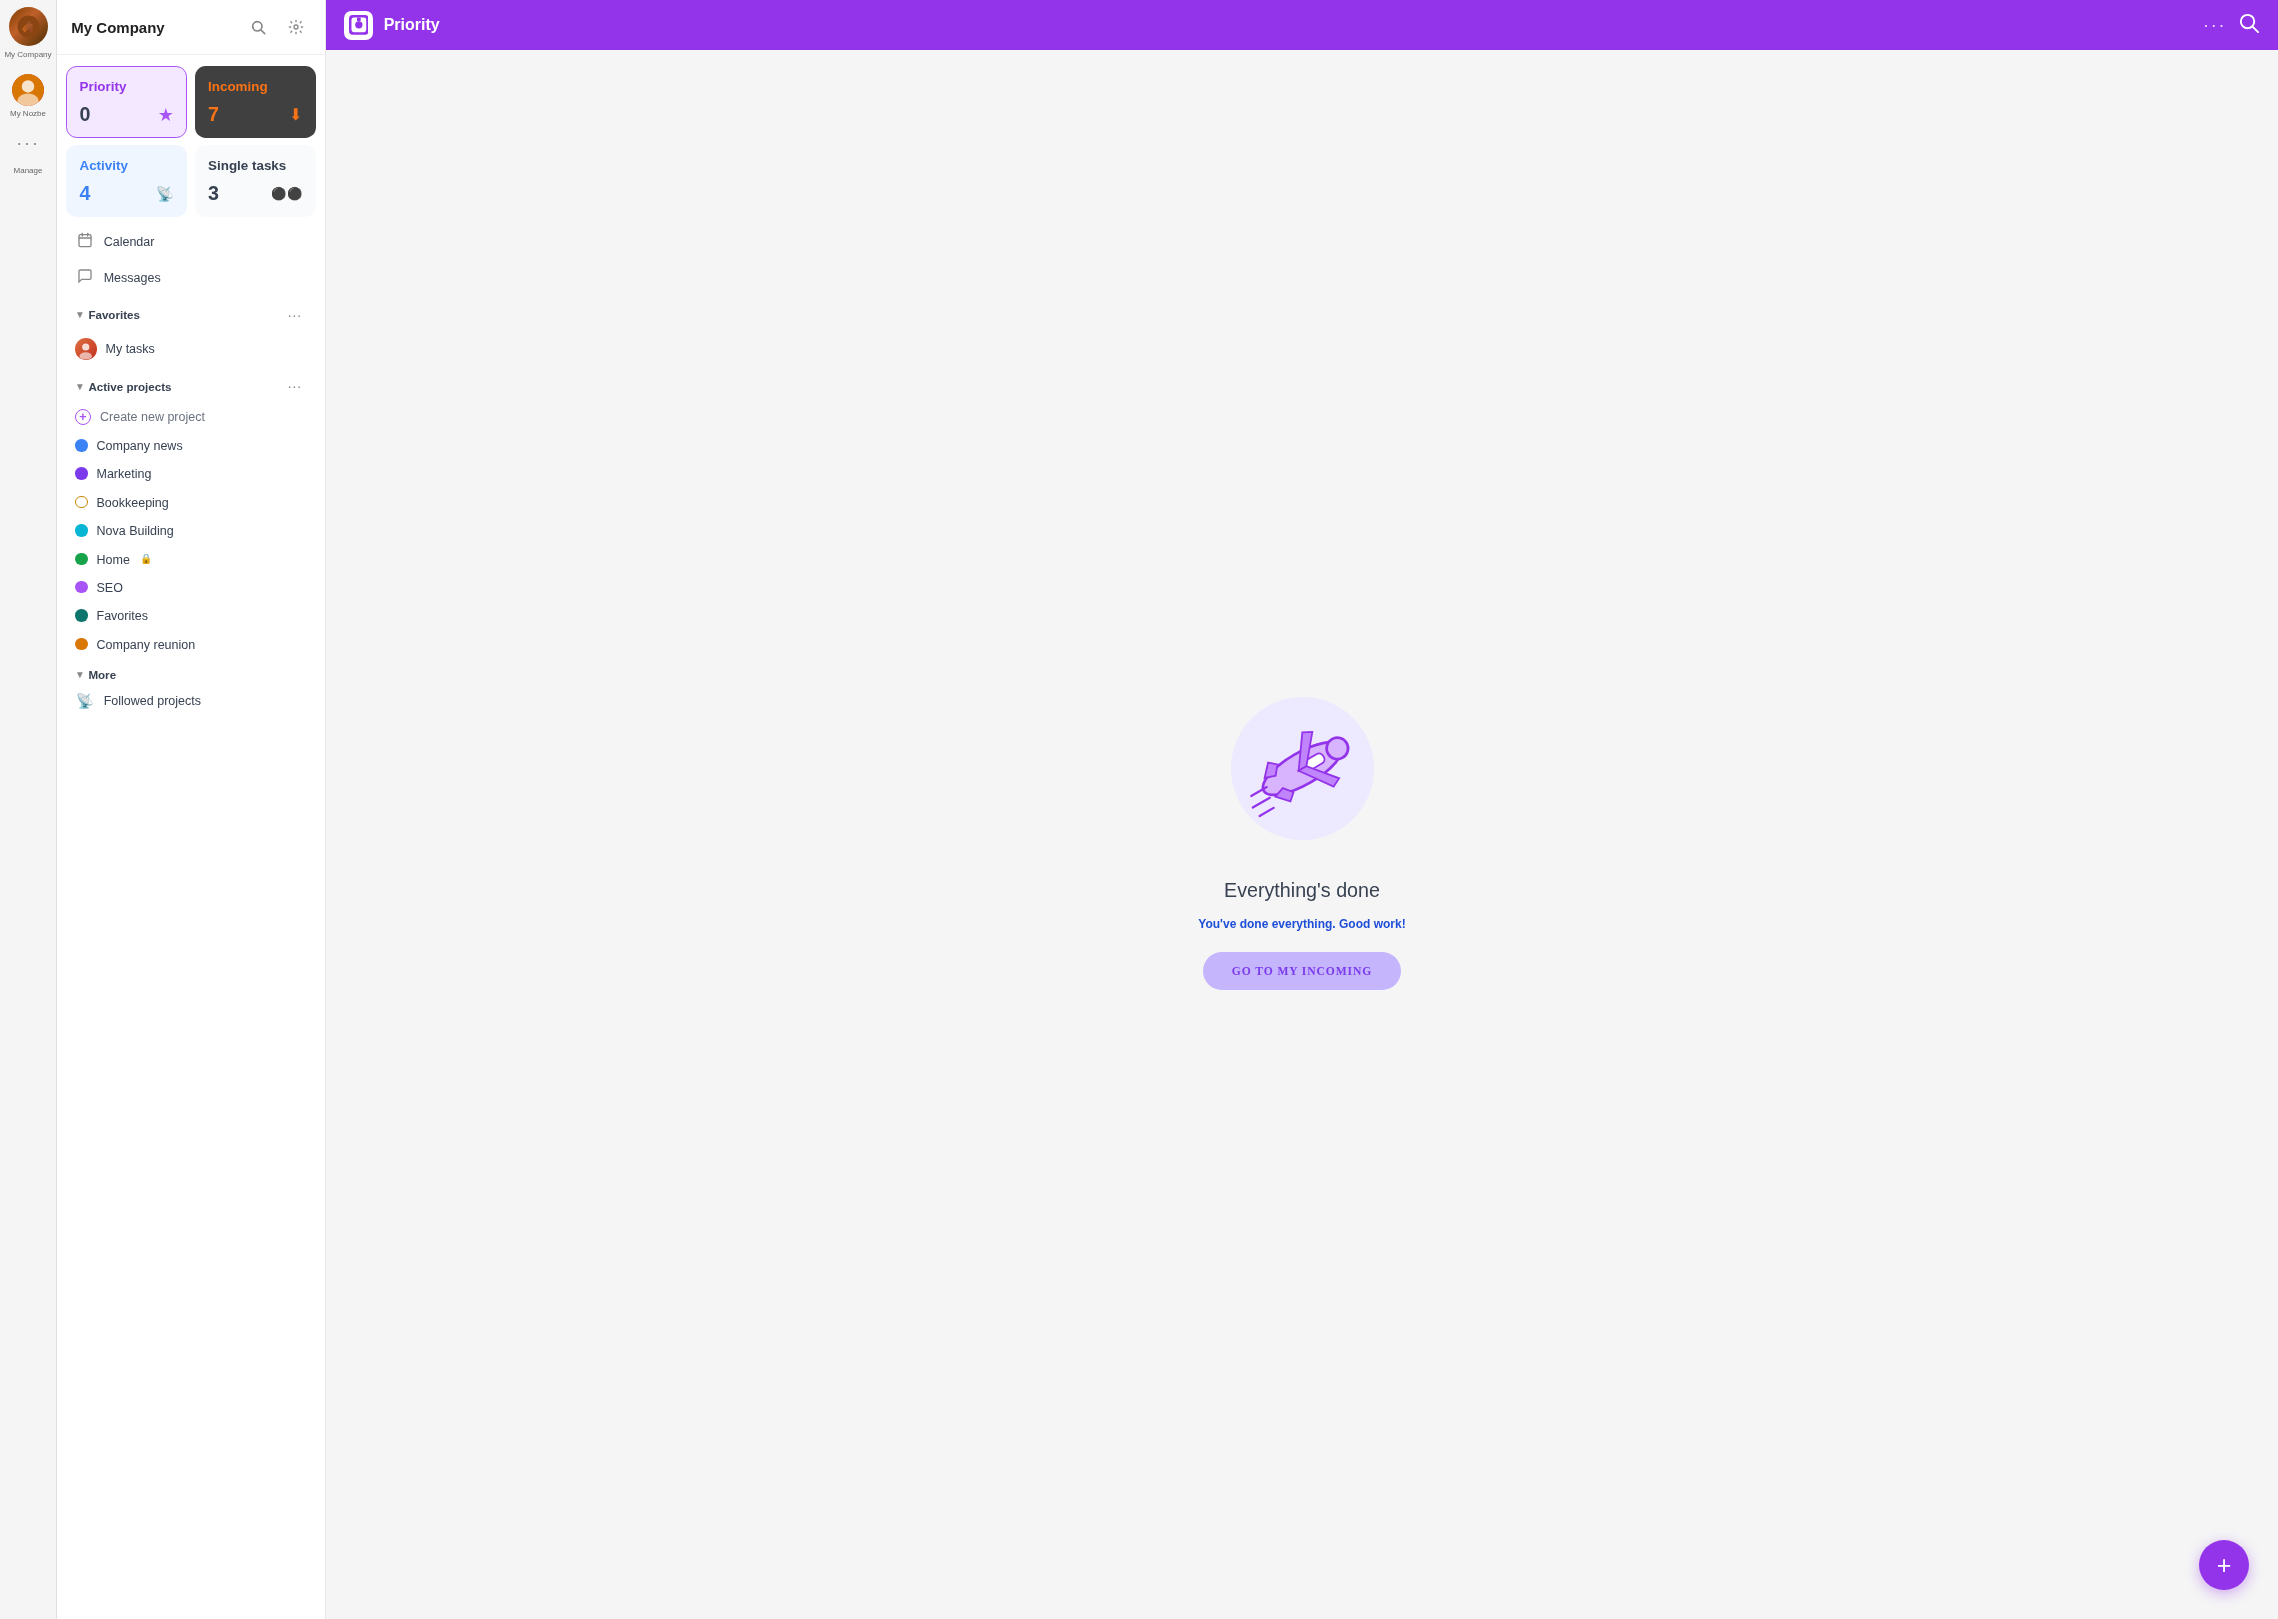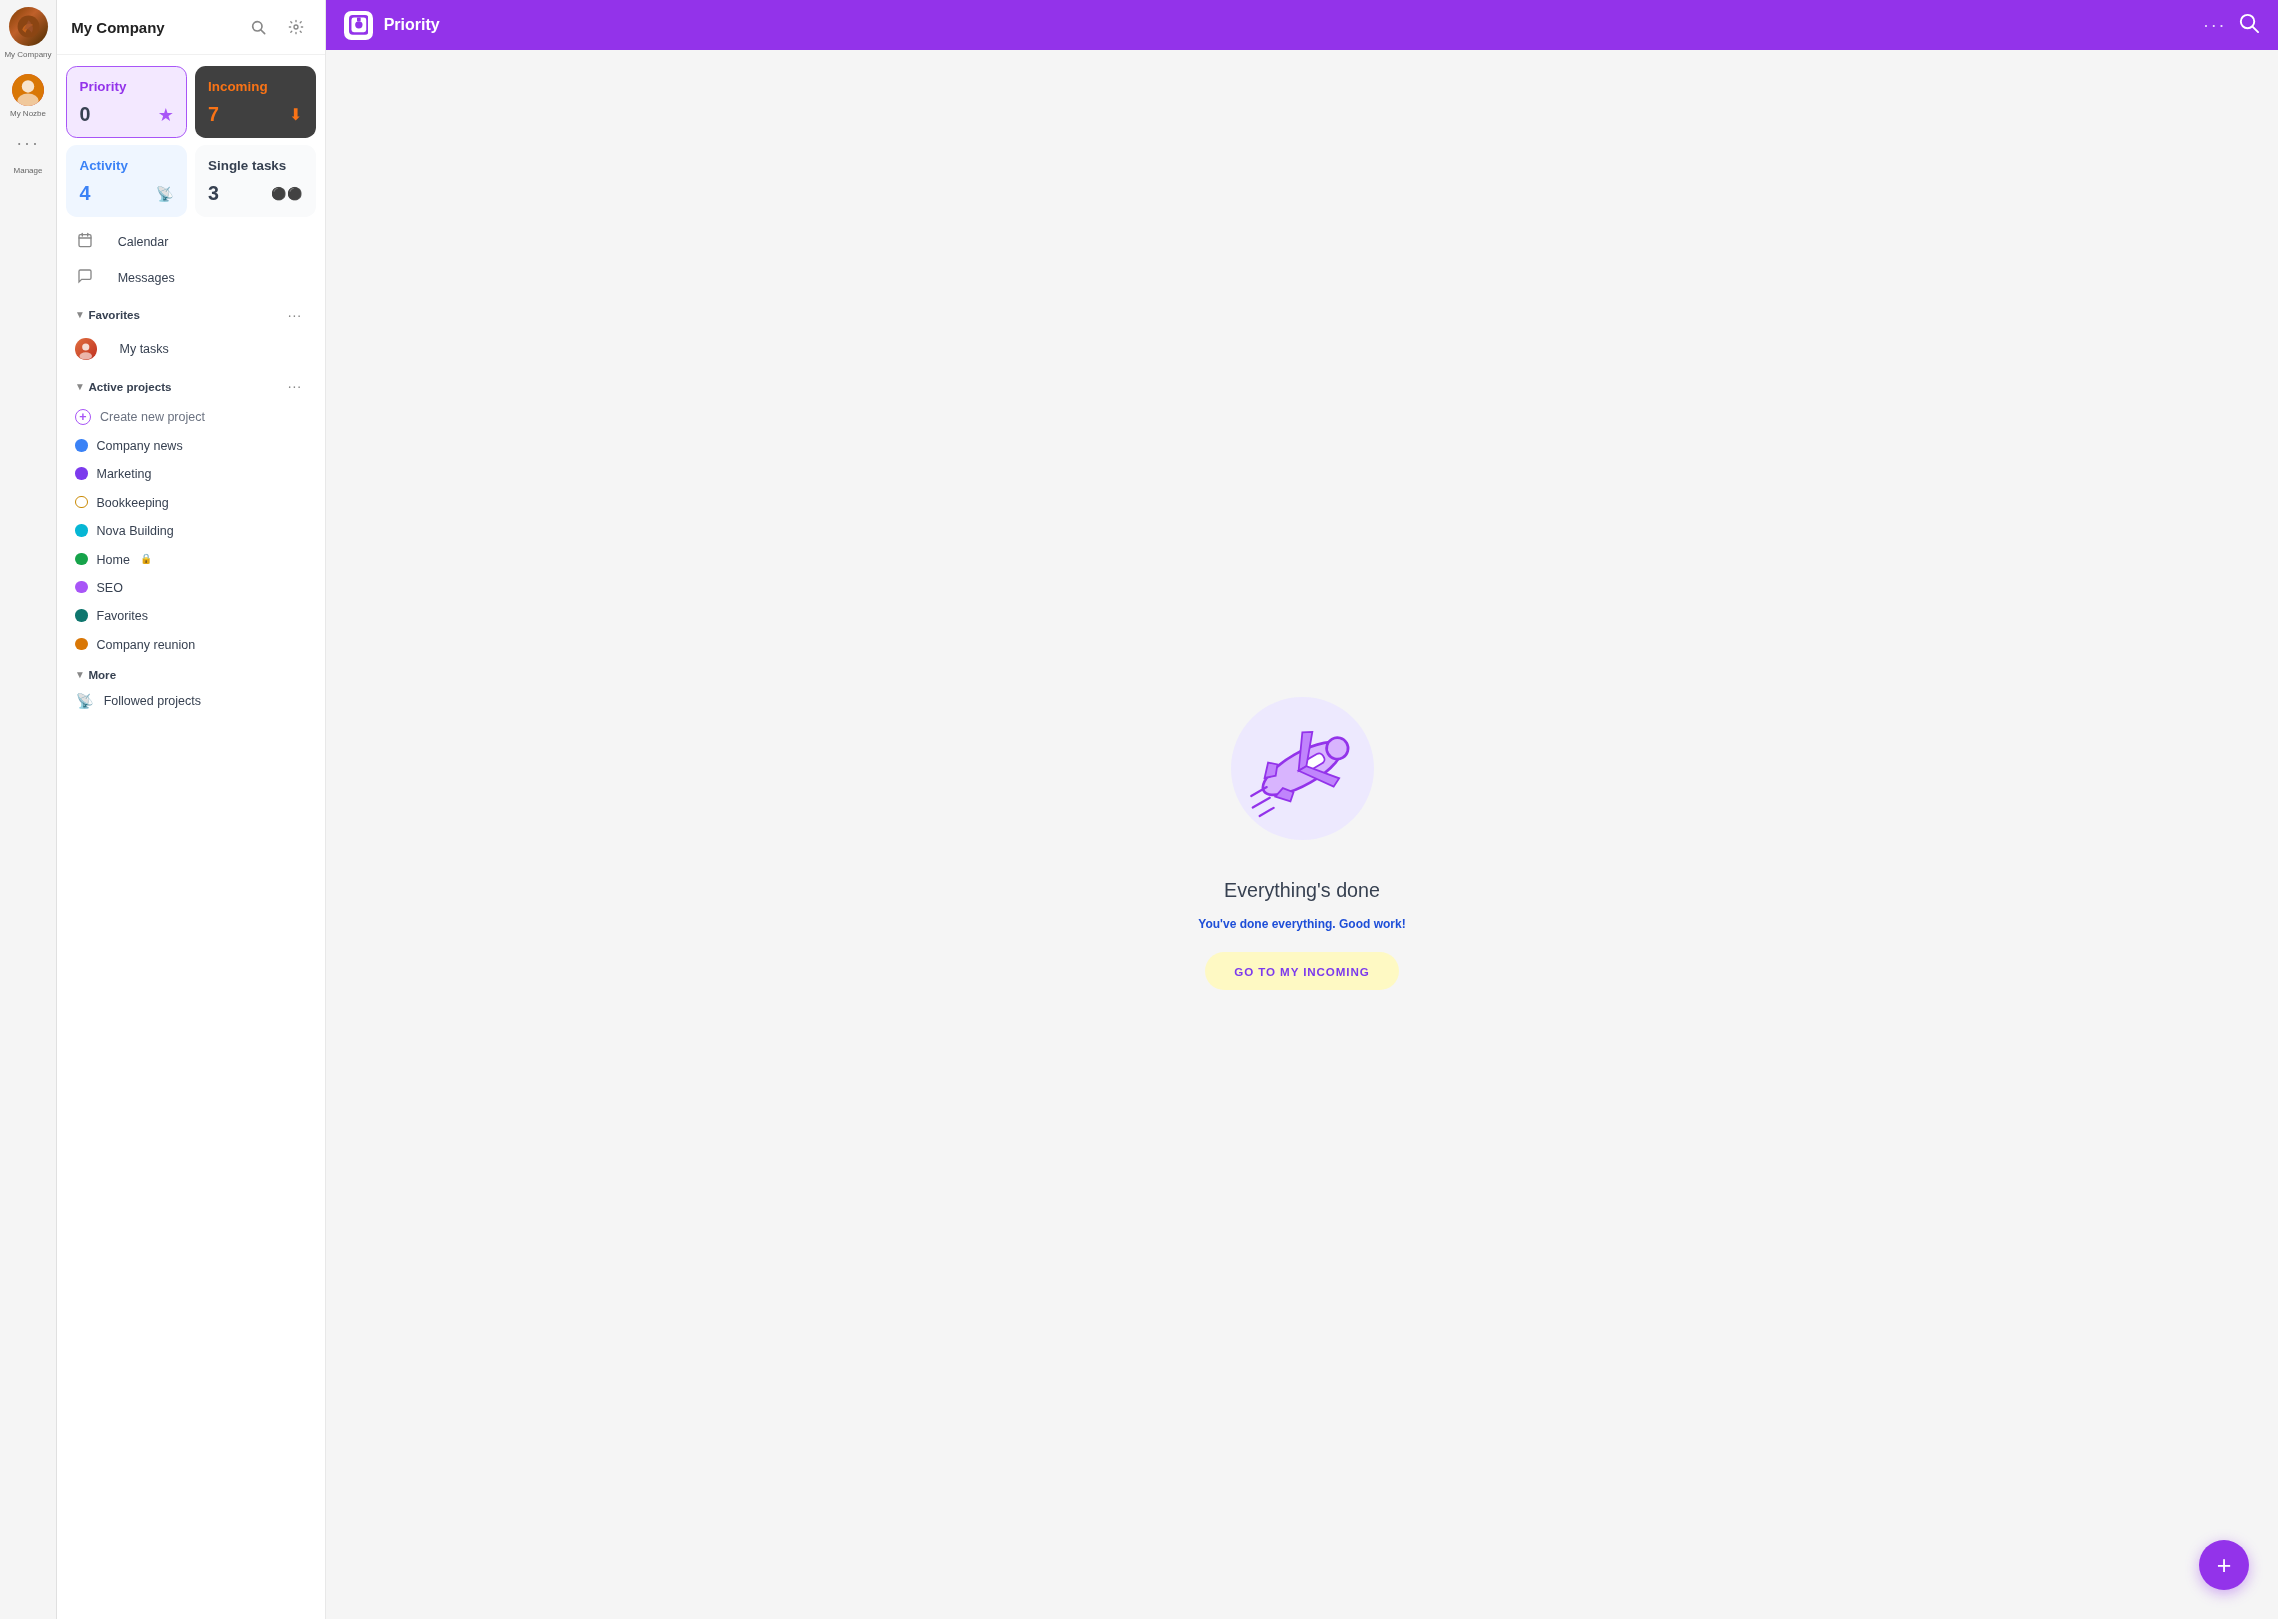--- a/index.html
+++ b/index.html
@@ -97,21 +97,21 @@
     .card-count-orange { color: #f97316; }
     .card-count-blue   { color: #3b82f6; }
     .card-icon { font-size: 18px; }
 
     
     .nav-item {
       display: flex; align-items: center;
       padding: 8px 9px;
       border-radius: 7.2px;
       cursor: pointer;
-      gap: 23px;
+      gap: 9px;
       color: #374151;
       font-size: 12.5px;
     }
     .nav-icon { font-size: 16px; color: #888; width: 19.7px; text-align: center; flex-shrink: 0; }
 
     
     .section-header {
       display: flex; align-items: center;
       padding: 9px 9px 5.4px;
       cursor: pointer;
@@ -233,31 +233,32 @@
       position: absolute;
       top: 18px; left: 18px;
     }
     .plane-svg { position: absolute; top: 9px; left: 9px; }
     .empty-title {
       font-size: 19.7px; font-weight: 400; color: #374151;
       margin-top: 7.2px;
     }
     .empty-subtitle { font-size: 12px; color: #1d4ed8; font-weight: bold; }
     .go-incoming-btn {
-      background: #fef9c3;
+      background: #c4b5fd;
       color: #7c3aed;
       border: none;
       border-radius: 21.5px;
       padding: 12.5px 29px;
       font-size: 11.6px;
       font-weight: 700;
       letter-spacing: 0.9px;
       cursor: pointer;
       text-transform: uppercase;
       margin-top: 7.2px;
+      font-family: Liberation Serif, serif;
     }
 
     
     .fab {
       position: fixed;
       bottom: 29px; right: 29px;
       width: 50px; height: 50px;
       border-radius: 50%;
       background: #9333ea;
       color: white;

